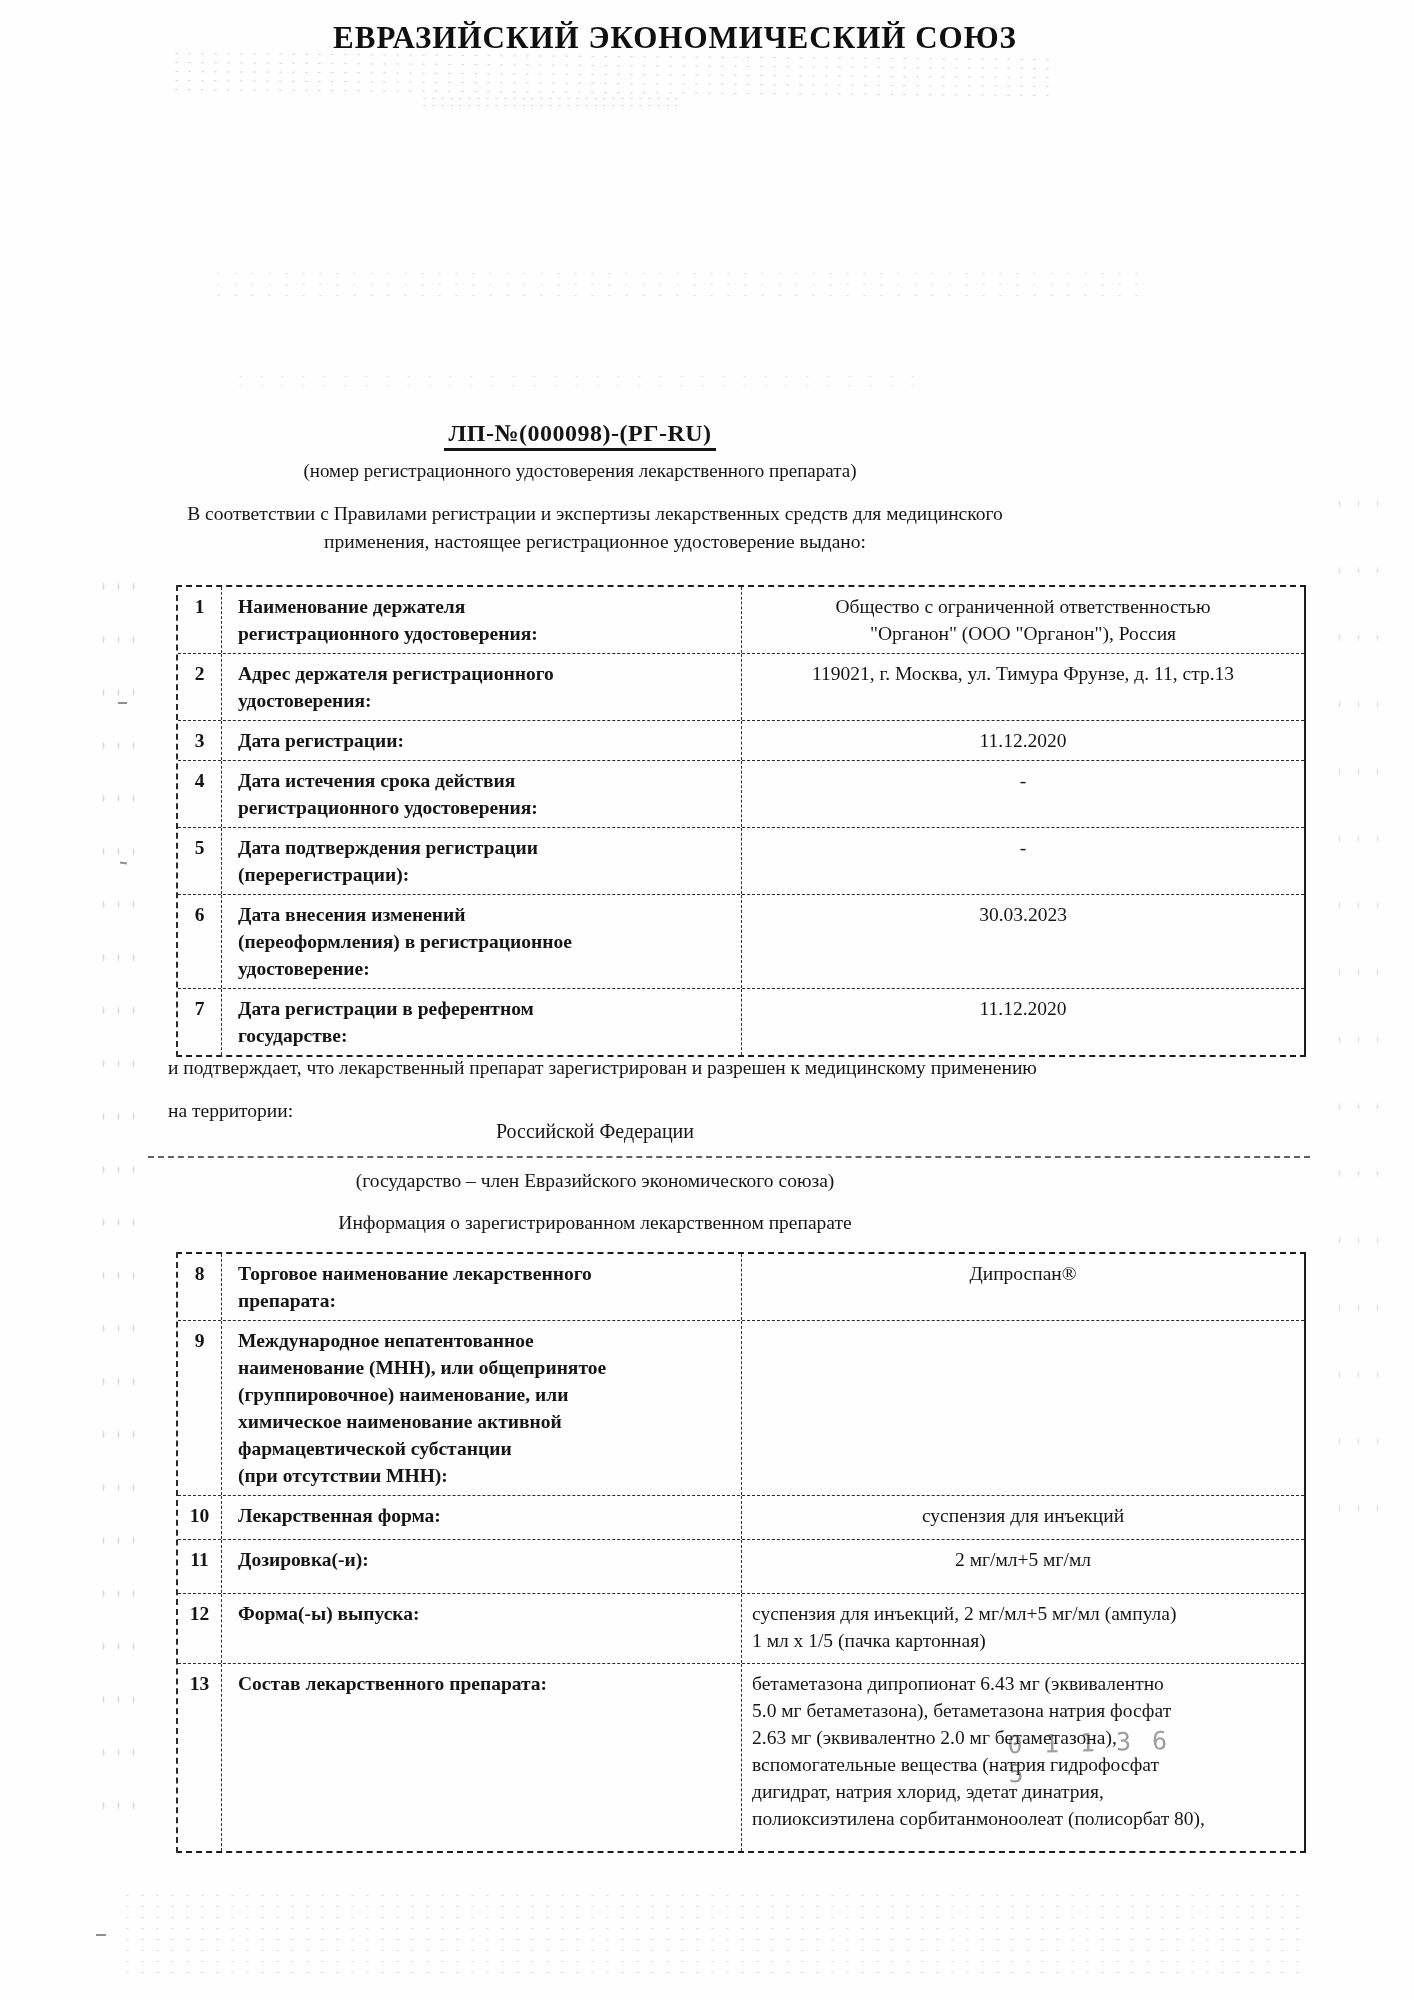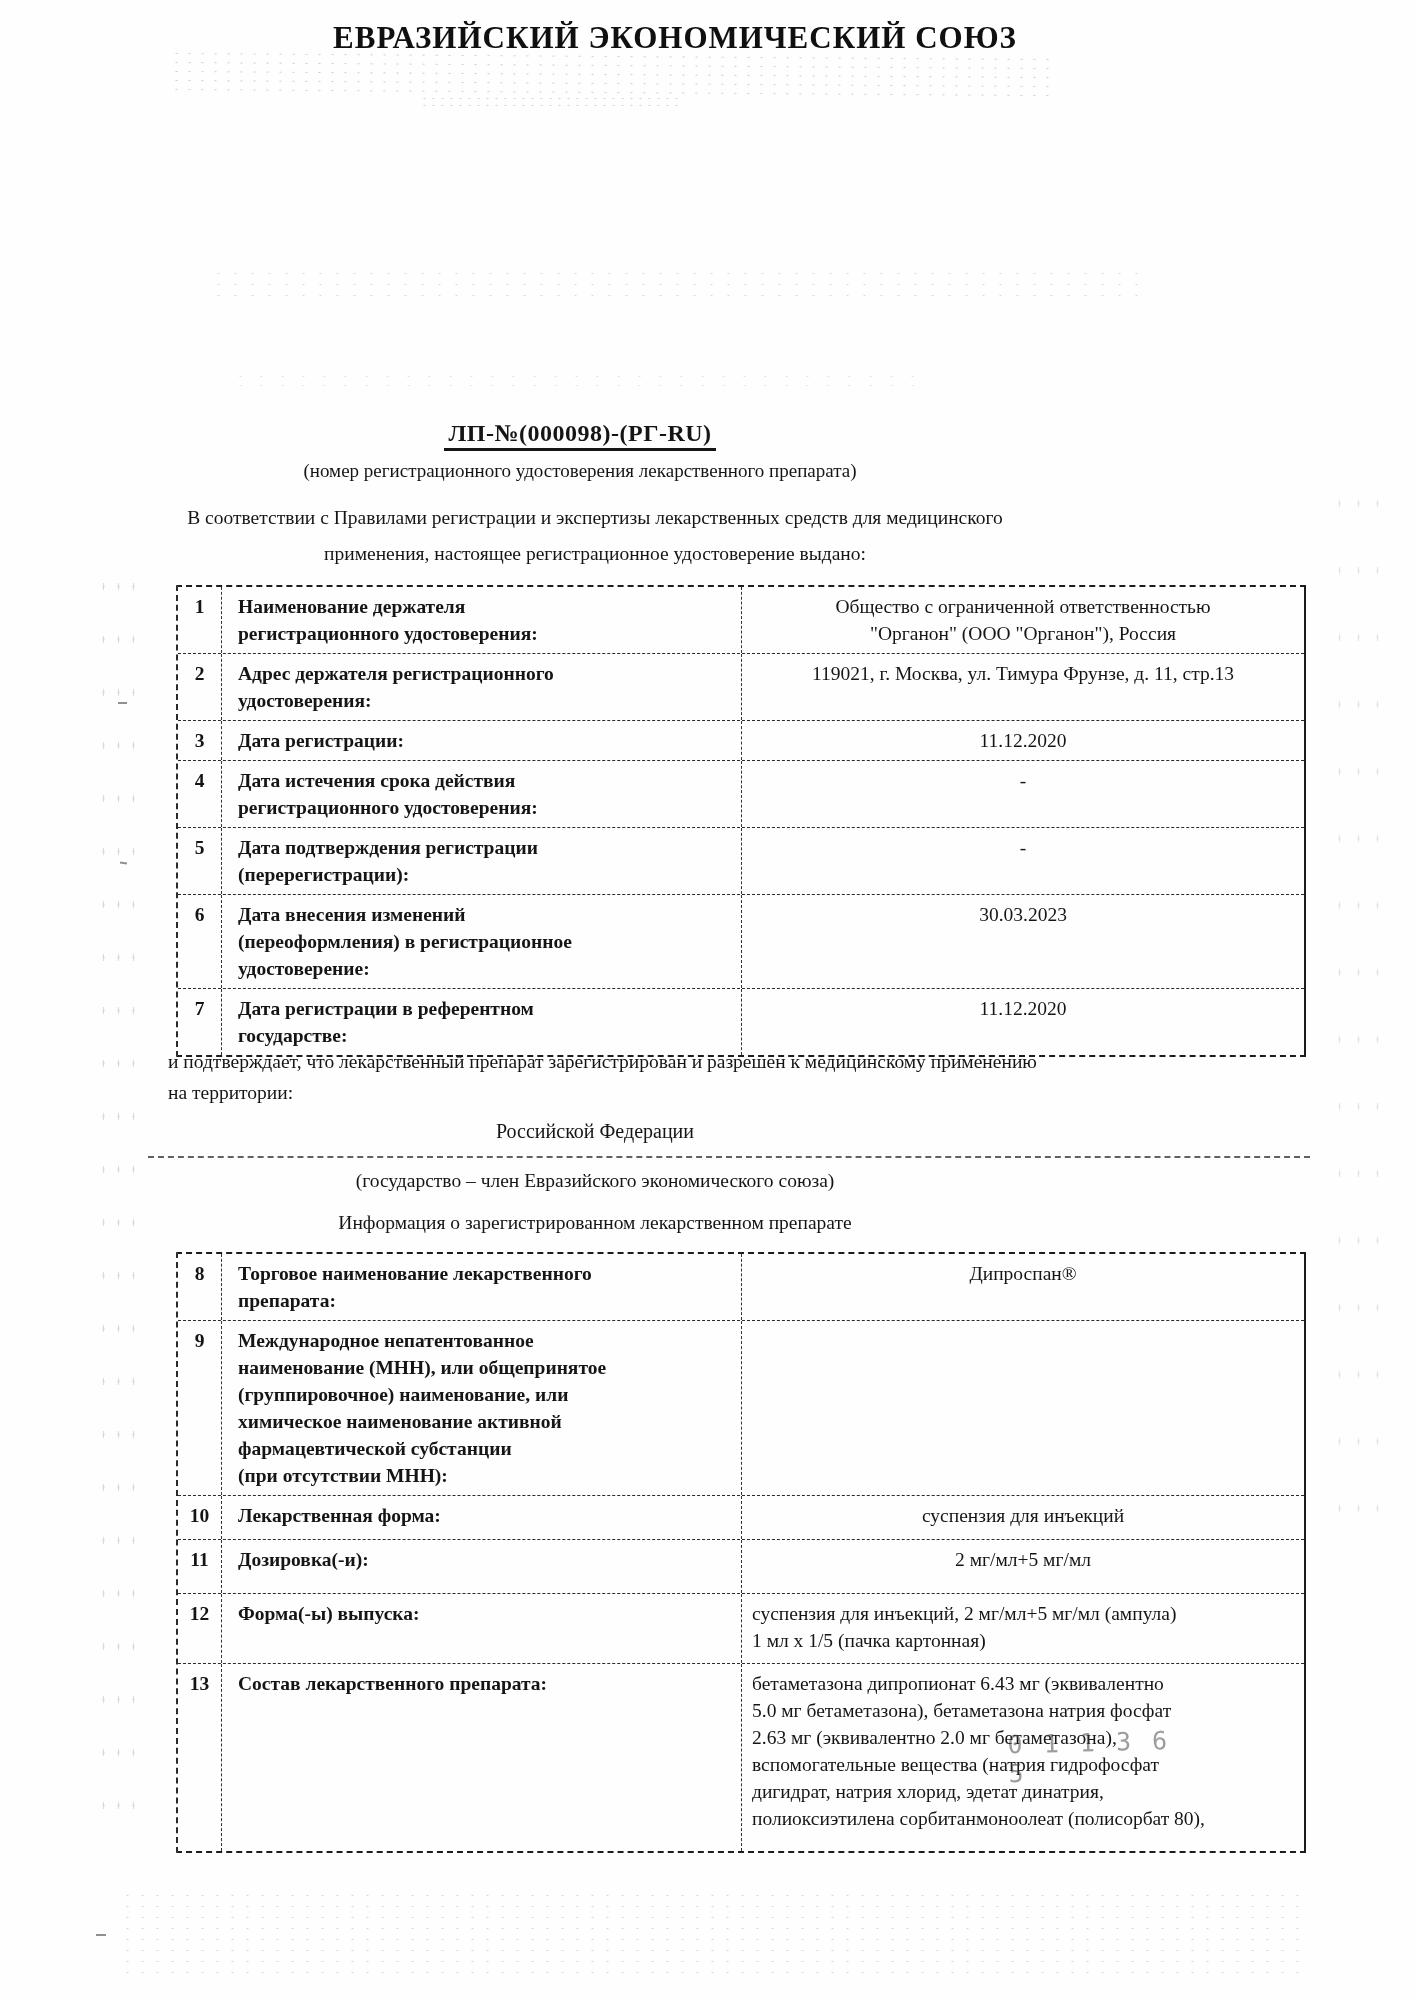--- a/index.html
+++ b/index.html
@@ -17,21 +17,21 @@
     font-size:31px;font-weight:bold;letter-spacing:1px;
     color:#101010;
   }
   .regnum-wrap{top:420px;left:0;width:1160px;text-decoration:underline;}
   .regnum{
     display:inline-block;font-size:24px;font-weight:bold;
     border-bottom:3px solid #151515;padding:0 4px 1px 4px;letter-spacing:.5px;
   }
   .regnum-caption{top:460px;left:0;width:1160px;font-size:19px;}
   .intro{
-    top:500px;left:0;width:1190px;font-size:19.5px;line-height:36px;
+    top:500px;left:0;width:1190px;font-size:19.5px;line-height:28px;
     white-space:pre-line;
   }
 
   .doc-table{
     left:176px;width:1130px;
     border:2px solid #1c1c1c;
     border-left:2px dashed #2a2a2a;
     border-top:2px dashed #1c1c1c;
     border-bottom:2px dashed #1c1c1c;
     box-sizing:border-box;
@@ -48,21 +48,21 @@
   }
   .cell.label{
     font-weight:bold;padding:6px 120px 6px 16px;
     border-right:1.5px dashed #333;
   }
   .cell.value{text-align:center;padding:6px 14px;}
   .cell.value.left{text-align:left;padding:6px 10px;}
 
   .confirmation{
     top:1046px;left:168px;width:1145px;
-    font-size:19.5px;line-height:31px;white-space:pre-line;
+    font-size:19.5px;line-height:43px;white-space:pre-line;
   }
   .territory{top:1120px;left:0;width:1190px;font-size:20px;}
   .dash-rule{
     top:1156px;left:148px;width:1162px;height:0;
     border-top:2.5px dashed #3a3a3a;opacity:.8;
   }
   .territory-caption{top:1170px;left:0;width:1190px;font-size:19.5px;}
   .info-heading{top:1212px;left:0;width:1190px;font-size:19.5px;}
 
   .stamp-artifact{

